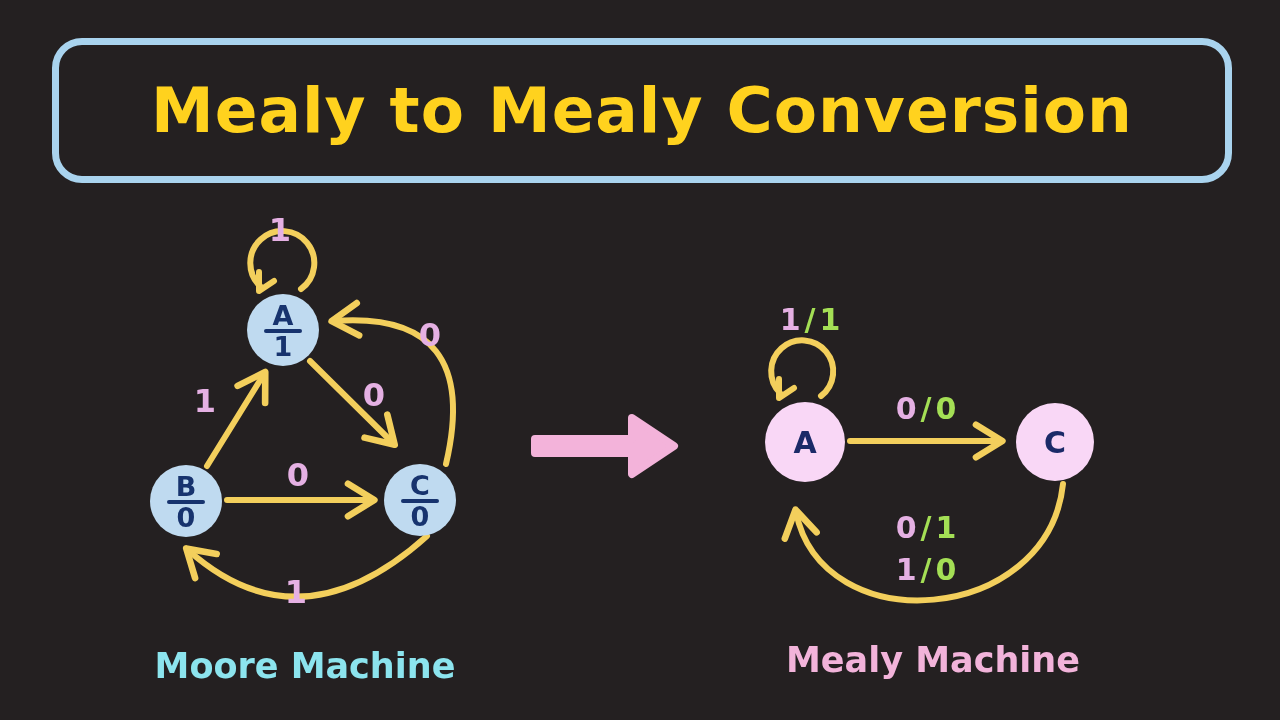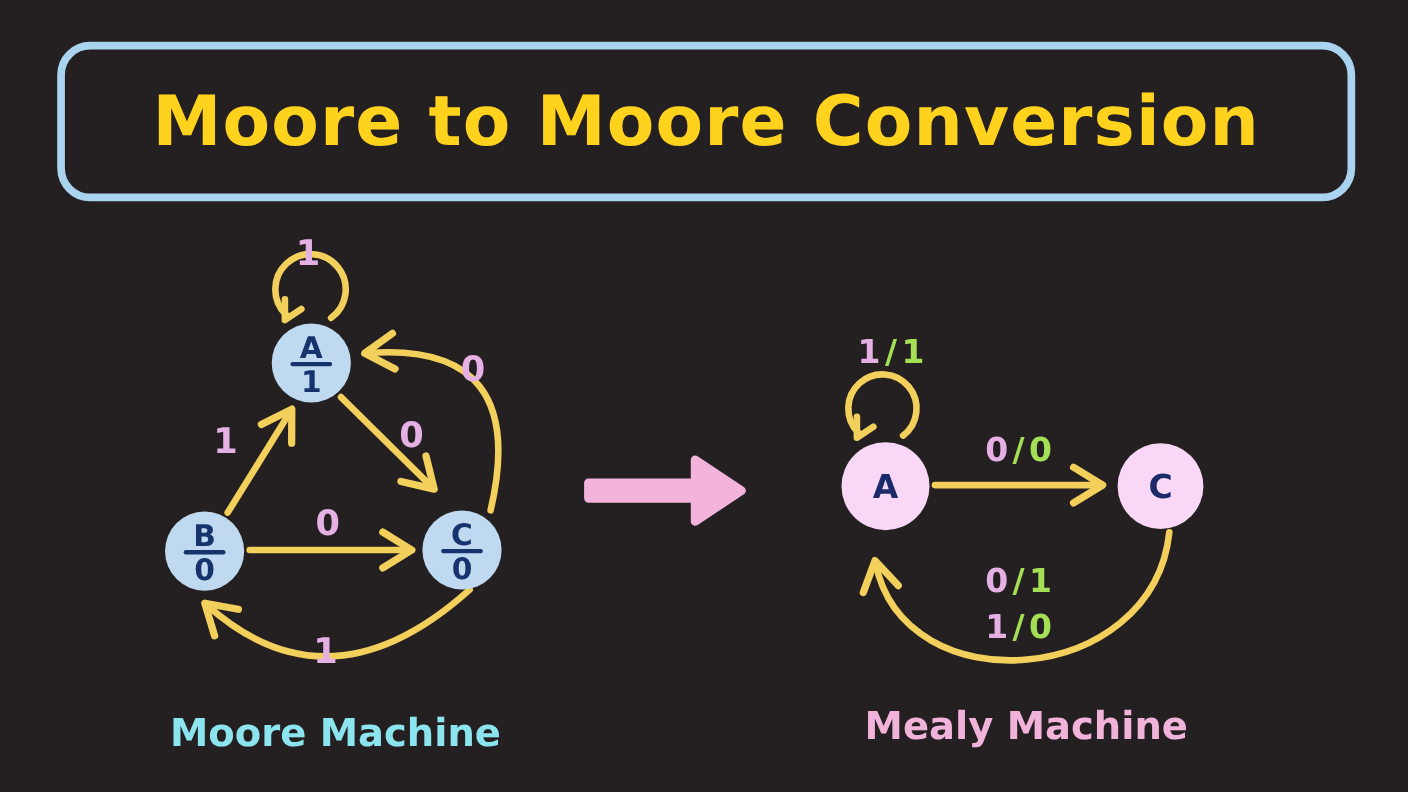--- a/index.html
+++ b/index.html
@@ -24,21 +24,21 @@
   .caption-moore{fill:#8ce4ee;font-size:35px;font-weight:bold;text-anchor:middle;}
   .caption-mealy{fill:#f2b3da;font-size:35px;font-weight:bold;text-anchor:middle;}
   .big-arrow{fill:#f3b3da;stroke:#f3b3da;stroke-width:8;stroke-linejoin:round;stroke-linecap:round;}
 </style>
 </head>
 <body>
 
 <div class="stage">
 
   <div class="title-box">
-    <h1>Moore to Moore Conversion</h1>
+    <h1>Mealy to Mealy Conversion</h1>
   </div>
 
   <svg width="1280" height="720" viewBox="0 0 1280 720">
     <defs>
       <marker id="chev" markerWidth="7" markerHeight="7" refX="5.2" refY="3.5" orient="auto" markerUnits="strokeWidth" viewBox="0 0 7 7">
         <path d="M 1.2 0.8 L 5.6 3.5 L 1.2 6.2" fill="none" stroke="#f3cf5c" stroke-width="1.1" stroke-linecap="round" stroke-linejoin="round"></path>
       </marker>
     </defs>
 
     <g>

